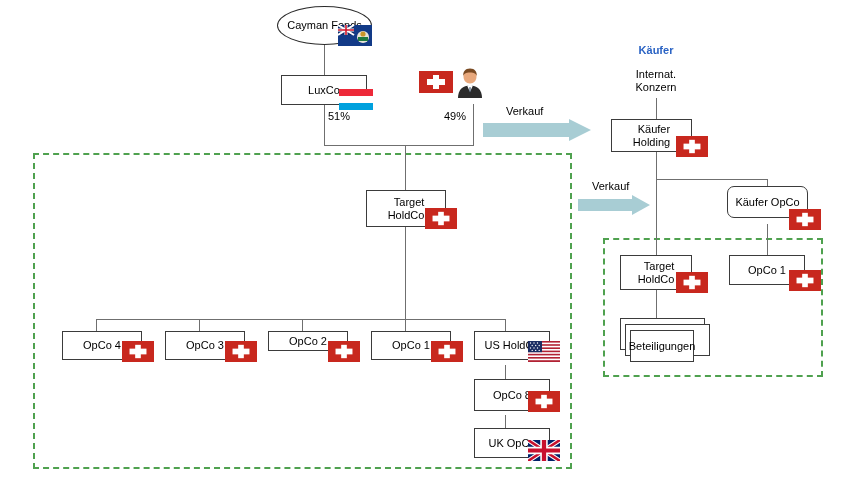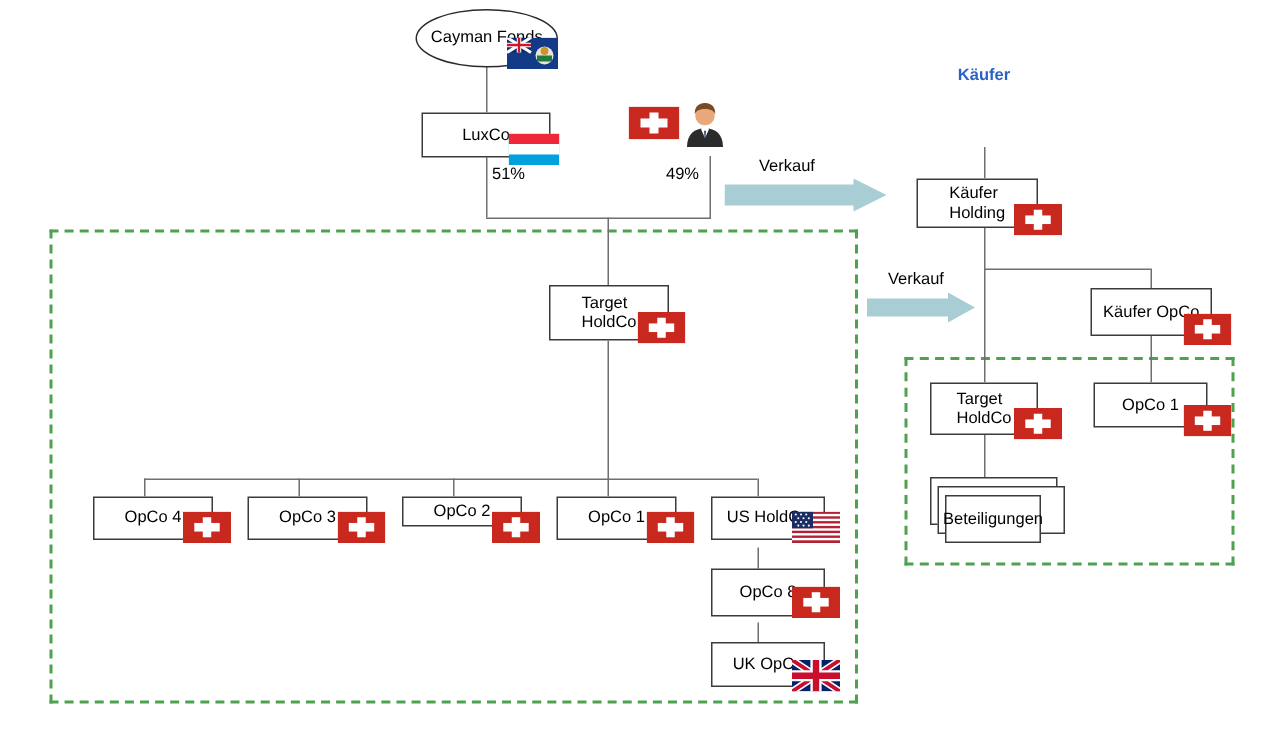--- a/index.html
+++ b/index.html
@@ -8,21 +8,21 @@
 
   
   .node{
     position:absolute;
     box-sizing:border-box;
     border:1.2px solid #3b3b3b;
     background:#ffffff;
     color:#000;
     font-size:11px;
     line-height:13px;
-    text-align:left;
+    text-align:right;
     display:flex;
     align-items:center;
     justify-content:center;
     z-index:20;
   }
   .node .lbl{padding:0 2px;white-space:pre-line;}
 
   .ellipse{
     position:absolute;
     box-sizing:border-box;
@@ -143,40 +143,42 @@
     <span class="lbl">OpCo 8</span>
   </div>
   <div class="node" style="left:474px;top:428px;width:76px;height:30px;">
     <span class="lbl">UK OpCo</span>
   </div>
 
   <div class="node" style="left:611px;top:119px;width:81px;height:33px;">
     <span class="lbl">Käufer
 Holding</span>
   </div>
-  <div class="node" style="left:727px;top:192px;width:81px;height:32px;">
+  <div class="node" style="left:727px;top:186px;width:81px;height:32px;border-radius:7px;">
     <span class="lbl">Käufer OpCo</span>
   </div>
   <div class="node" style="left:620px;top:255px;width:72px;height:35px;">
     <span class="lbl">Target
 HoldCo</span>
   </div>
   <div class="node" style="left:729px;top:255px;width:76px;height:30px;">
     <span class="lbl">OpCo 1</span>
   </div>
 
   <div class="node" style="left:620px;top:318px;width:85px;height:32px;z-index:18;"></div>
   <div class="node" style="left:625px;top:324px;width:85px;height:32px;z-index:19;"></div>
   <div class="node" style="left:630px;top:330px;width:64px;height:32px;z-index:20;">
     <span class="lbl">Beteiligungen</span>
   </div>
 
   <div class="txt" style="left:328px;top:110px;">51%</div>
   <div class="txt" style="left:444px;top:110px;">49%</div>
   <div class="txt kaufer-title center" style="left:621px;top:44px;width:70px;">Käufer</div>
+  <div class="txt center" style="left:616px;top:68px;width:80px;">Internat.
+Konzern</div>
   <div class="txt" style="left:506px;top:105px;">Verkauf</div>
   <div class="txt" style="left:592px;top:180px;">Verkauf</div>
 
   <div class="arrow" style="left:483px;top:119px;">
     <svg width="108" height="22" viewBox="0 0 108 22">
       <path d="M0,4 L86,4 L86,0 L108,11 L86,22 L86,18 L0,18 Z" fill="#a8cdd4"></path>
     </svg>
   </div>
   <div class="arrow" style="left:578px;top:195px;">
     <svg width="72" height="20" viewBox="0 0 72 20">

